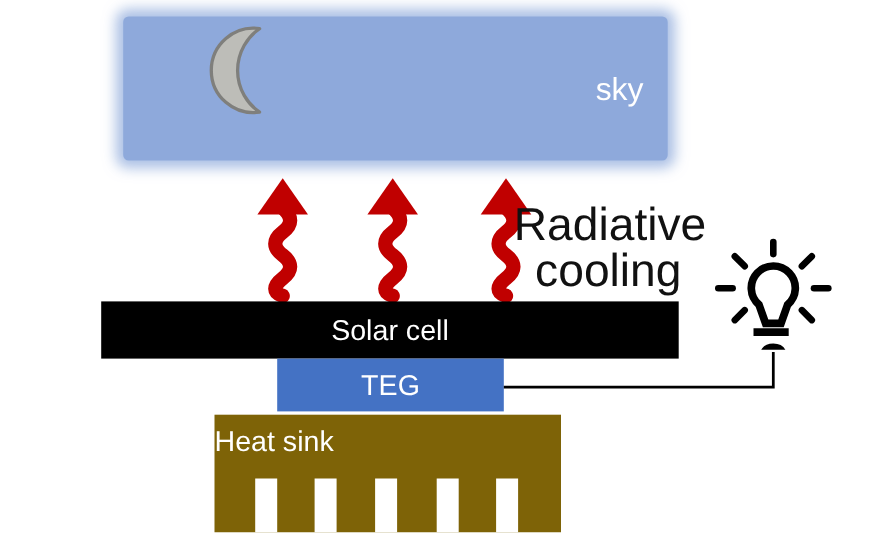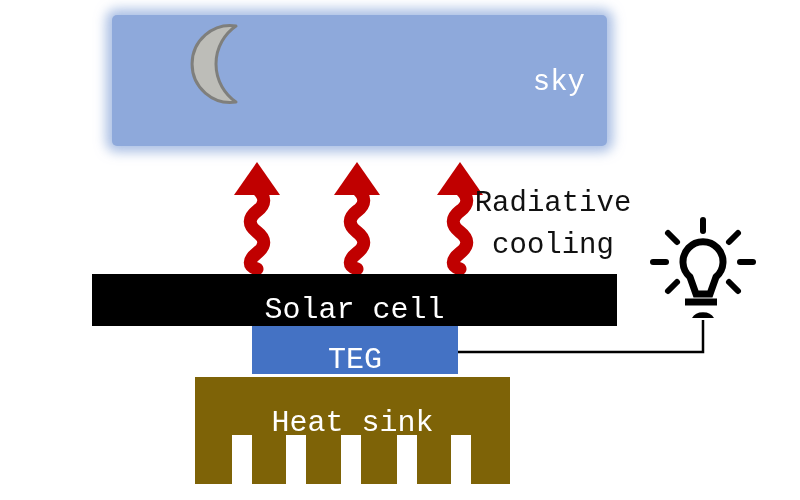--- a/index.html
+++ b/index.html
@@ -16,21 +16,21 @@
     --c-bg: #FFFFFF;
   }
   * { margin: 0; padding: 0; box-sizing: border-box; }
   html, body { background: #fff; }
   .canvas {
     position: relative;
     width: 800px;
     height: 484px;
     background: var(--c-bg);
     overflow: hidden;
-    font-family: Liberation Mono, monospace;
+    font-family: Liberation Sans, sans-serif;
   }
 
   
   .sky {
     position: absolute;
     left: 112px; top: 15px;
     width: 495px; height: 131px;
     background: var(--c-sky);
     border-radius: 5px;
     box-shadow: 0 0 12px 6px rgba(142,169,219,0.75);
@@ -71,51 +71,49 @@
   .arrow-1 { left: 233px; }
   .arrow-2 { left: 333px; }
   .arrow-3 { left: 436px; }
 
   .rad-label {
     position: absolute;
     left: 467px; top: 183px;
     width: 172px;
     text-align: center;
     color: var(--c-text-dark);
-    font-size: 29px;
+    font-size: 42px;
     line-height: 42px;
   }
 
   
   .layer-label {
     color: var(--c-text-light);
-    font-size: 30px;
+    font-size: 26px;
     line-height: 1;
-    margin-top: 20px;
   }
   .solar {
     position: absolute;
     left: 92px; top: 274px;
     width: 525px; height: 52px;
     background: var(--c-solar-cell);
     display: flex; align-items: center; justify-content: center;
   }
   .teg {
     position: absolute;
     left: 252px; top: 326px;
     width: 206px; height: 48px;
     background: var(--c-teg);
     display: flex; align-items: center; justify-content: center; text-align: right;
   }
   .heatsink {
     position: absolute;
     left: 195px; top: 377px;
     width: 315px; height: 123px;
     background: var(--c-heat-sink);
-    text-align: center;
   }
   .heatsink .layer-label {
     display: block;
     padding-top: 11px;
   }
   .fin-slot {
     position: absolute;
     top: 58px;
     width: 20px; height: 65px;
     background: var(--c-bg);

